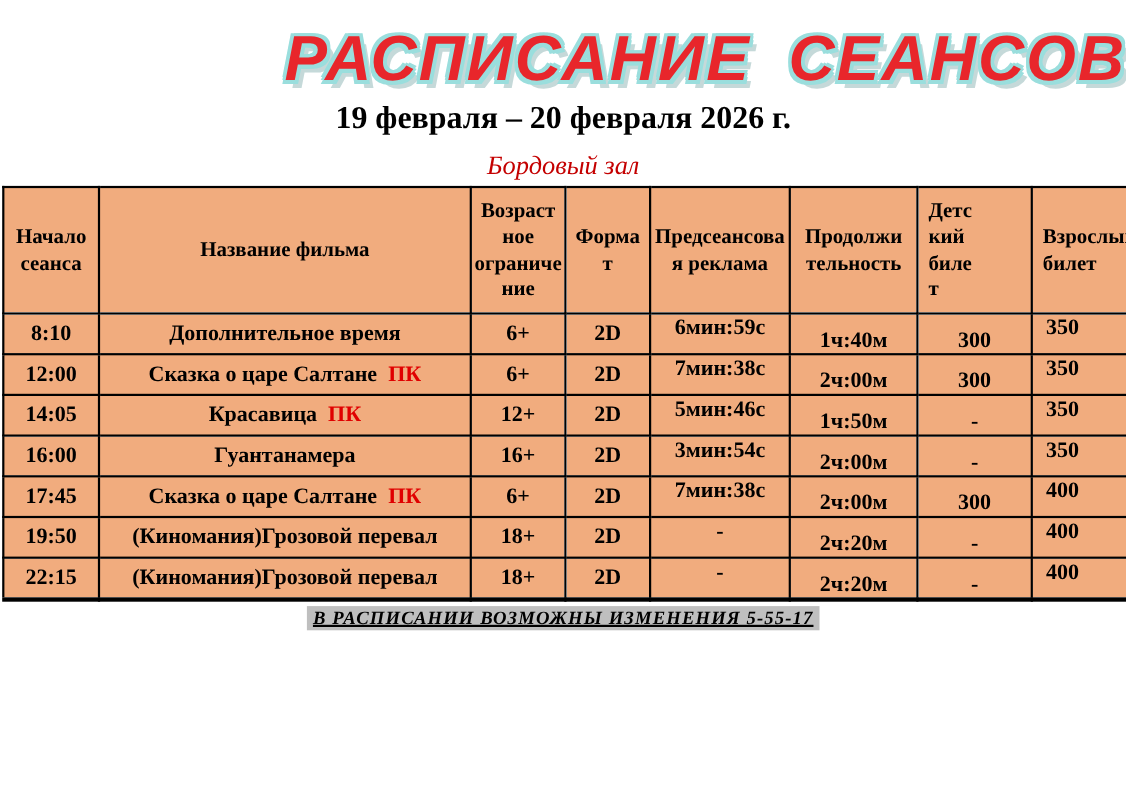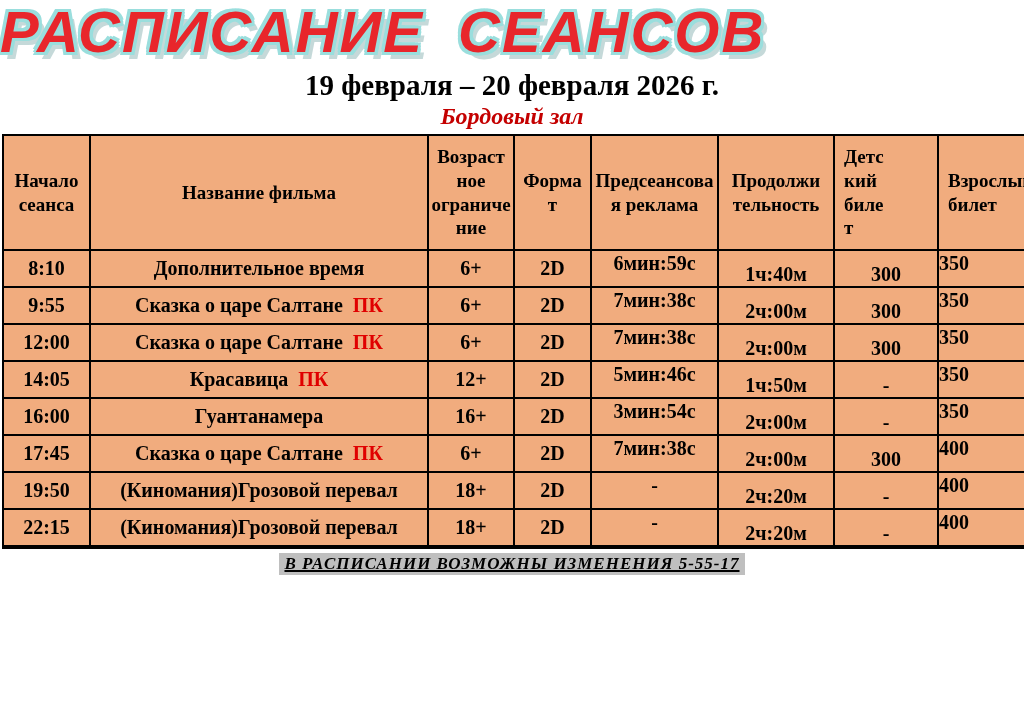--- a/index.html
+++ b/index.html
@@ -10,21 +10,21 @@
     --cell-fill:#f1ac7e;
     --line:#000000;
     --highlight:#bfbfbf;
   }
   html,body{margin:0;padding:0;}
   .page{
     width:1024px;height:724px;background:#ffffff;overflow:hidden;
     font-family:"Liberation Serif", serif;
   }
   .title{
-    text-align:left;
+    margin-top:22px;text-align:right;
     font-family:"Liberation Sans", sans-serif;
     font-weight:bold;font-style:italic;
     font-size:58px;line-height:1.1;letter-spacing:2px;word-spacing:16px;
     color:var(--title-red);
     text-shadow:
       -3px -3px 0 var(--title-outline),
        3px -3px 0 var(--title-outline),
       -3px  3px 0 var(--title-outline),
        3px  3px 0 var(--title-outline),
       -3px  0   0 var(--title-outline),
@@ -32,22 +32,22 @@
        0   -3px 0 var(--title-outline),
        0    3px 0 var(--title-outline),
        6px  7px 0 rgba(150,185,185,0.55);
     white-space:nowrap;
   }
   .date{
     text-align:center;font-weight:bold;font-size:29px;color:#000;
     margin-top:6px;line-height:1.1;
   }
   .hall{
-    text-align:center;font-weight:bold;font-style:italic;font-size:24px;
-    color:var(--hall-red);margin-top:1px;line-height:1.1;
+    text-align:center;font-weight:normal;font-style:italic;font-size:24px;
+    color:var(--hall-red);margin-top:14px;line-height:1.1;
   }
   table.schedule{
     border-collapse:collapse;table-layout:fixed;
     width:1022px;margin:5px 0 0 2px;
     border:2px solid var(--line);
     border-bottom:4px solid var(--line);
   }
   .schedule th,.schedule td{
     border:2px solid var(--line);
     background:var(--cell-fill);
@@ -58,21 +58,21 @@
   .schedule th{
     font-weight:bold;font-size:19px;line-height:1.25;
     white-space:pre-line;text-align:center;vertical-align:middle;color:#000;
   }
   .schedule th.h-left{text-align:left;padding-left:9px;margin-top:41px;}
   .schedule td{
     font-weight:bold;font-size:20px;color:#000;
     text-align:center;vertical-align:middle;
   }
   .schedule td.v-top{vertical-align:top;padding-top:1px;}
-  .schedule td.col-adult{text-align:left;vertical-align:top;padding-top:1px;}
+  .schedule td.col-adult{text-align:left;padding-left:12px;vertical-align:top;padding-top:1px;}
   .schedule td.low{padding-top:12px;}
   .pk{color:var(--pk-red);margin-left:10px;}
   .footer-wrap{text-align:center;margin-top:4px;}
   .footer-note{
     display:inline-block;background:var(--highlight);
     font-style:italic;font-weight:bold;font-size:17px;letter-spacing:1px;
     color:#000;text-decoration:underline;
     -webkit-text-decoration-thickness:2px;text-decoration-thickness:2px;
     padding:1px 5px;
   }
@@ -127,30 +127,20 @@
       <td class="col-time">8:10</td>
       <td class="col-film"><span>Дополнительное время</span></td>
       <td class="col-age">6+</td>
       <td class="col-format">2D</td>
       <td class="col-ad v-top">6мин:59с</td>
       <td class="col-duration low">1ч:40м</td>
       <td class="col-child low">300</td>
       <td class="col-adult">350</td>
     </tr>
         <tr>
-      <td class="col-time">9:55</td>
-      <td class="col-film"><span>Сказка о царе Салтане</span><span class="pk">ПК</span></td>
-      <td class="col-age">6+</td>
-      <td class="col-format">2D</td>
-      <td class="col-ad v-top">7мин:38с</td>
-      <td class="col-duration low">2ч:00м</td>
-      <td class="col-child low">300</td>
-      <td class="col-adult">350</td>
-    </tr>
-        <tr>
       <td class="col-time">12:00</td>
       <td class="col-film"><span>Сказка о царе Салтане</span><span class="pk">ПК</span></td>
       <td class="col-age">6+</td>
       <td class="col-format">2D</td>
       <td class="col-ad v-top">7мин:38с</td>
       <td class="col-duration low">2ч:00м</td>
       <td class="col-child low">300</td>
       <td class="col-adult">350</td>
     </tr>
         <tr>

